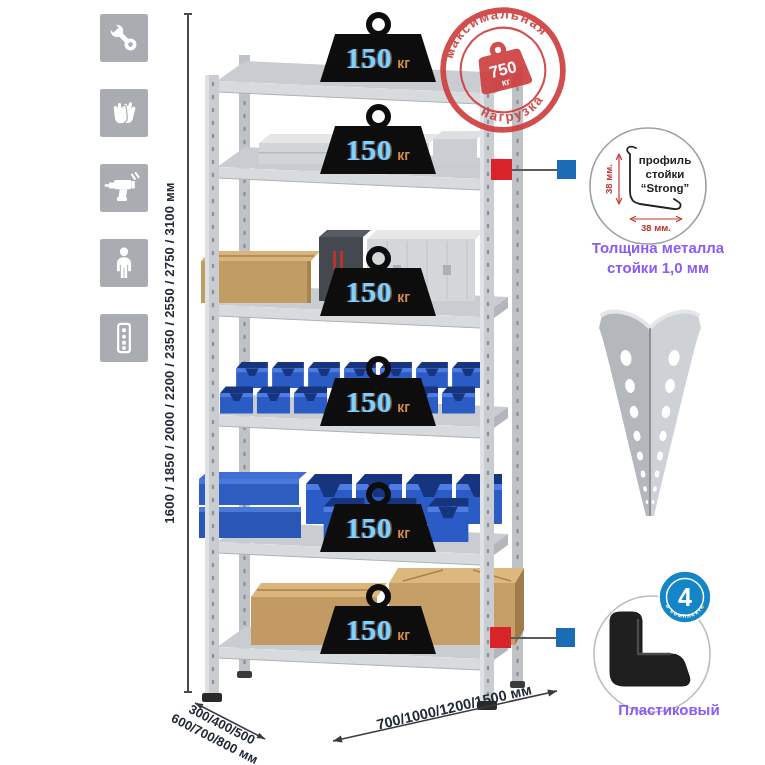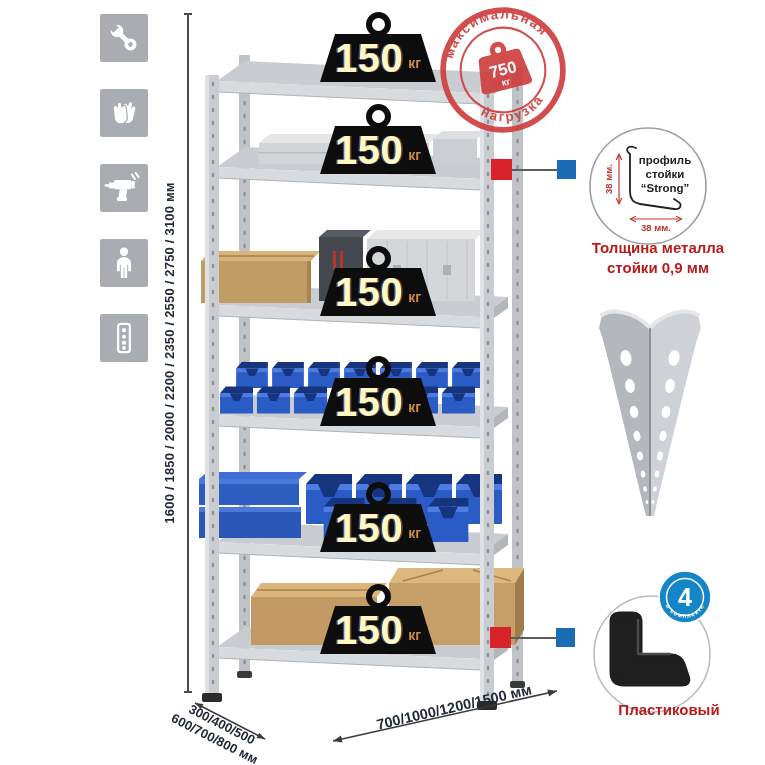--- a/index.html
+++ b/index.html
@@ -17,32 +17,32 @@
   .vlabel{position:absolute;left:-129px;top:344px;width:600px;height:18px;
           transform:rotate(-90deg);transform-origin:center;
           text-align:center;font-size:13px;font-weight:700;color:#212a38;letter-spacing:.2px;}
 
   
   .weight{position:absolute;width:116px;z-index:5;}
   .w-ring{width:13px;height:13px;border:6px solid #0d0d0d;border-radius:50%;
           margin:0 auto -3px auto;background:transparent;}
   .w-body{height:48px;background:#0d0d0d;clip-path:polygon(13% 0,87% 0,100% 100%,0 100%);
           display:flex;align-items:center;justify-content:center;}
-  .w-val{color:#fef9c3;font-size:40px;font-weight:800;letter-spacing:.5px;
-         text-shadow:-1.5px 0 0 rgba(70,140,255,.55),1.5px 0 0 rgba(255,150,60,.45);}
+  .w-val{color:#7dd3fc;font-size:30px;font-weight:800;letter-spacing:.5px;
+         text-shadow:-1.5px 0 0 rgba(70,140,255,.55),1.5px 0 0 rgba(255,150,60,.45);font-family:Liberation Serif, serif;}
   .w-unit{color:#cf8a45;font-size:14px;font-weight:700;margin-left:5px;margin-top:10px;}
 
   
   .csq-red{position:absolute;width:21px;height:21px;background:#d8232a;z-index:6;}
   .csq-blue{position:absolute;width:19px;height:19px;background:#1b6cb5;z-index:6;}
   .cline{position:absolute;height:2px;background:#5a5a5a;z-index:4;}
 
   
   .cap{position:absolute;width:170px;text-align:center;font-size:15px;font-weight:700;
-       color:#b91c1c;line-height:1.3;}
+       color:#8b5cf6;line-height:1.3;}
 
   
   .dim-left{position:absolute;left:152px;top:716px;width:132px;transform:rotate(27deg);
             transform-origin:center;text-align:center;font-size:13px;font-weight:700;
             color:#212a38;line-height:1.25;}
   .dim-right{position:absolute;left:338px;top:699px;width:232px;transform:rotate(-13deg);
              transform-origin:center;text-align:center;font-size:14.5px;font-weight:700;
              color:#212a38;}
 </style>
 </head>
@@ -337,21 +337,21 @@
     <text transform="rotate(-90 26 55)" x="26" y="55" text-anchor="middle" font-size="9.5" font-weight="bold" fill="#c4342f">38 мм.</text>
     <text x="70" y="107" text-anchor="middle" font-size="9.5" font-weight="bold" fill="#c4342f">38 мм.</text>
     <g font-size="11.5" font-weight="600" fill="#222" text-anchor="middle">
       <text x="79" y="40">профиль</text>
       <text x="79" y="54">стойки</text>
       <text x="79" y="68">“Strong”</text>
     </g>
   </svg>
   <div class="cap" style="left:573px;top:238px">
     <div>Толщина металла</div>
-    <div>стойки 0,9 мм</div>
+    <div>стойки 1,0 мм</div>
   </div>
 
   <svg class="abs" style="left:584px;top:298px" width="132" height="232" viewBox="0 0 132 232">
     <path d="M66,30 C52,14 28,10 18,17 L15,30 C20,42 26,68 62,218 L66,218 Z" fill="#b4b8bd"></path>
     <path d="M66,30 C80,14 104,10 114,17 L117,30 C112,42 106,68 70,218 L66,218 Z" fill="#ced2d6"></path>
     <path d="M18,17 C28,10 52,14 66,30 C80,14 104,10 114,17" fill="none" stroke="#e4e6e9" stroke-width="4" stroke-linecap="round"></path>
     <line x1="66" y1="30" x2="66" y2="218" stroke="#8d9196" stroke-width="2"></line>
     <g fill="#fff">
       <ellipse cx="42" cy="60" rx="5.5" ry="8" transform="rotate(-10 42 60)"></ellipse>
       <ellipse cx="46" cy="88" rx="4.8" ry="7" transform="rotate(-10 46 88)"></ellipse>

